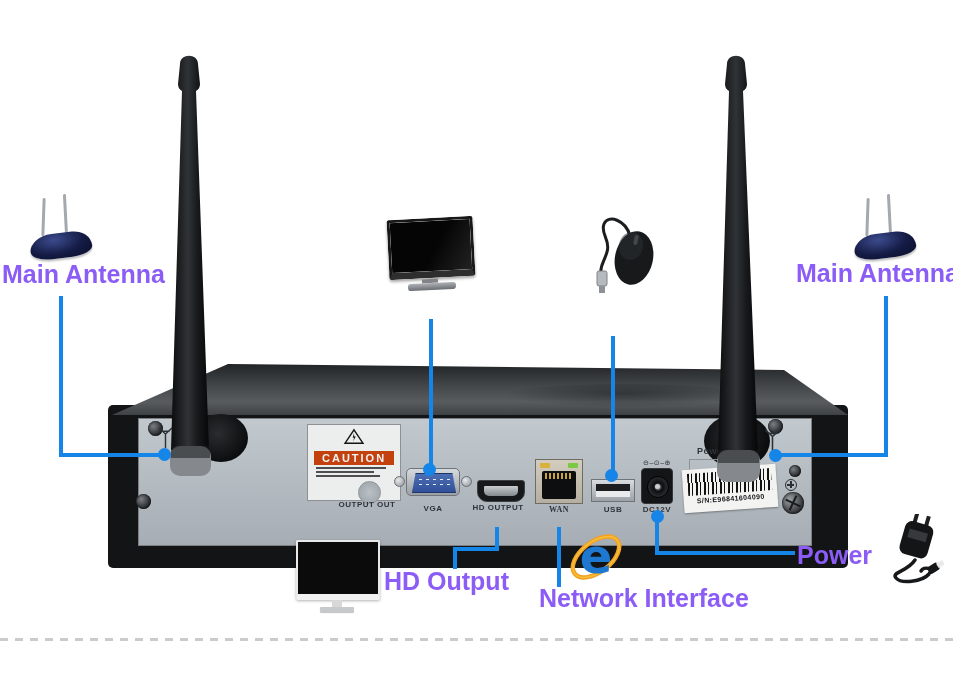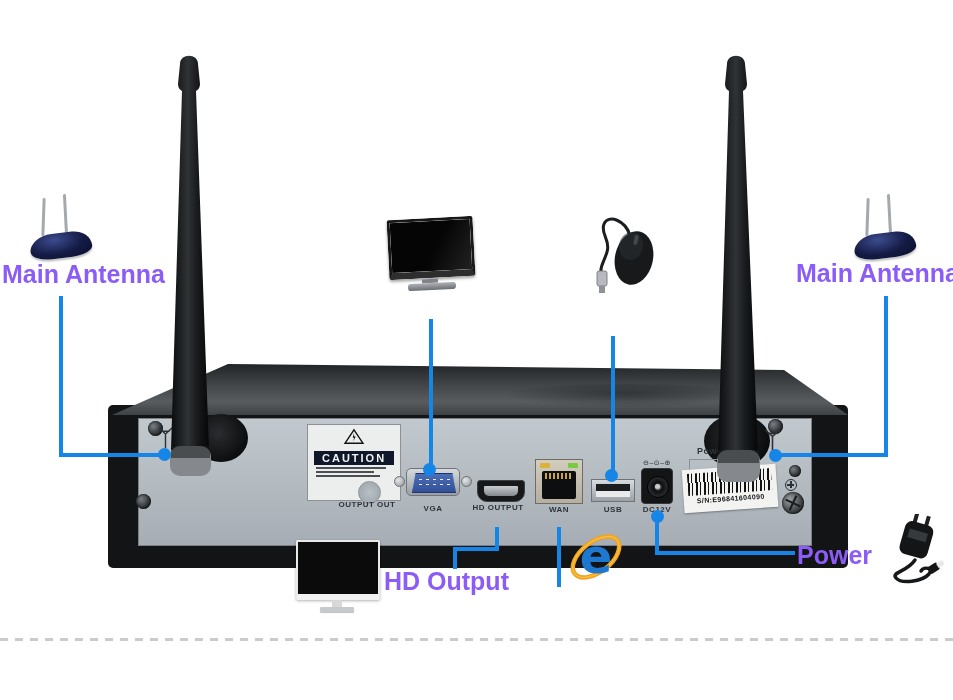--- a/index.html
+++ b/index.html
@@ -25,21 +25,21 @@
   .screw{position:absolute;border-radius:50%;
          background:radial-gradient(circle at 35% 35%, #7b7f84, #212326 70%);
          box-shadow:inset 0 0 2px #000;}
   .mount{position:absolute;border-radius:50%;
          background:radial-gradient(circle at 45% 40%, #2a2c2f, #0a0b0c 75%);}
   .plabel{position:absolute;color:#2f343a;font-size:8px;font-weight:bold;text-align:center;
           letter-spacing:.5px;white-space:nowrap;}
   
   #caution{position:absolute;left:307px;top:424px;width:94px;height:77px;background:#eceded;
            border:1px solid #8d9196;box-sizing:border-box;text-align:center;}
-  #caution .bar{margin:2px 6px 0 6px;background:#0f172a;color:#f2f2f2;font-size:11px;
+  #caution .bar{margin:2px 6px 0 6px;background:#c2410c;color:#f2f2f2;font-size:11px;
            font-weight:bold;letter-spacing:2px;padding:1px 8px;}
   #caution .tline{height:2px;background:#4c4f52;margin:2px 8px 0 8px;}
   
   #vga-port{position:absolute;left:394px;top:466px;width:78px;height:34px;}
   #vga-port .shell{position:absolute;left:12px;top:2px;width:54px;height:28px;border-radius:5px;
         background:linear-gradient(180deg,#d6dadd,#9aa0a5);border:1px solid #6f7478;box-sizing:border-box;}
   #vga-port .blue{position:absolute;left:18px;top:7px;width:42px;height:18px;
         background:linear-gradient(180deg,#4d6fb4,#31509a);border:1px solid #22356b;
         clip-path:polygon(8% 0,92% 0,100% 100%,0 100%);}
   #vga-port .pins{position:absolute;left:22px;top:10px;width:34px;height:12px;
@@ -160,21 +160,21 @@
     <div class="slot"></div>
   </div>
   <div class="plabel" style="left:460px;top:503px;width:76px;">HD OUTPUT</div>
 
   <div id="wan-port">
     <div class="led-y"></div>
     <div class="led-g"></div>
     <div class="jack"></div>
     <div class="pinrow"></div>
   </div>
-  <div class="plabel" style="left:539px;top:505px;width:40px;">WAN</div>
+  <div class="plabel" style="left:539px;top:505px;width:40px;font-family:Liberation Serif, serif;">WAN</div>
 
   <div id="usb-port">
     <div class="cav"></div>
     <div class="tongue"></div>
   </div>
   <div class="plabel" style="left:594px;top:505px;width:38px;">USB</div>
 
   <div class="plabel" style="left:638px;top:459px;width:38px;font-size:7px;font-weight:normal;">⊖–⊙–⊕</div>
   <div id="dc-port">
     <div class="ring"></div>
@@ -288,17 +288,18 @@
     <path d="M41,46 C33,58 17,58 22,64 C27,70 48,68 55,60 C60,54 50,52 47,57" stroke="#17181a" stroke-width="3.5" fill="none" stroke-linecap="round"></path>
     <g transform="rotate(-32 60 54)">
       <rect x="54" y="50" width="11" height="8" rx="2" fill="#141517"></rect>
       <rect x="64" y="51.5" width="7" height="5" fill="#e9e9e9"></rect>
     </g>
   </svg>
 
   <div class="callout-label" style="left:2px;top:260px;">Main Antenna</div>
   <div class="callout-label" style="left:796px;top:259px;">Main Antenna</div>
   <div class="callout-label" style="left:384px;top:567px;">HD Output</div>
+  <div class="callout-label" style="left:539px;top:584px;">Network Interface</div>
   <div class="callout-label" style="left:797px;top:541px;">Power</div>
 
   <div id="dashed-line"></div>
 
 </div>
 
 </body></html>

